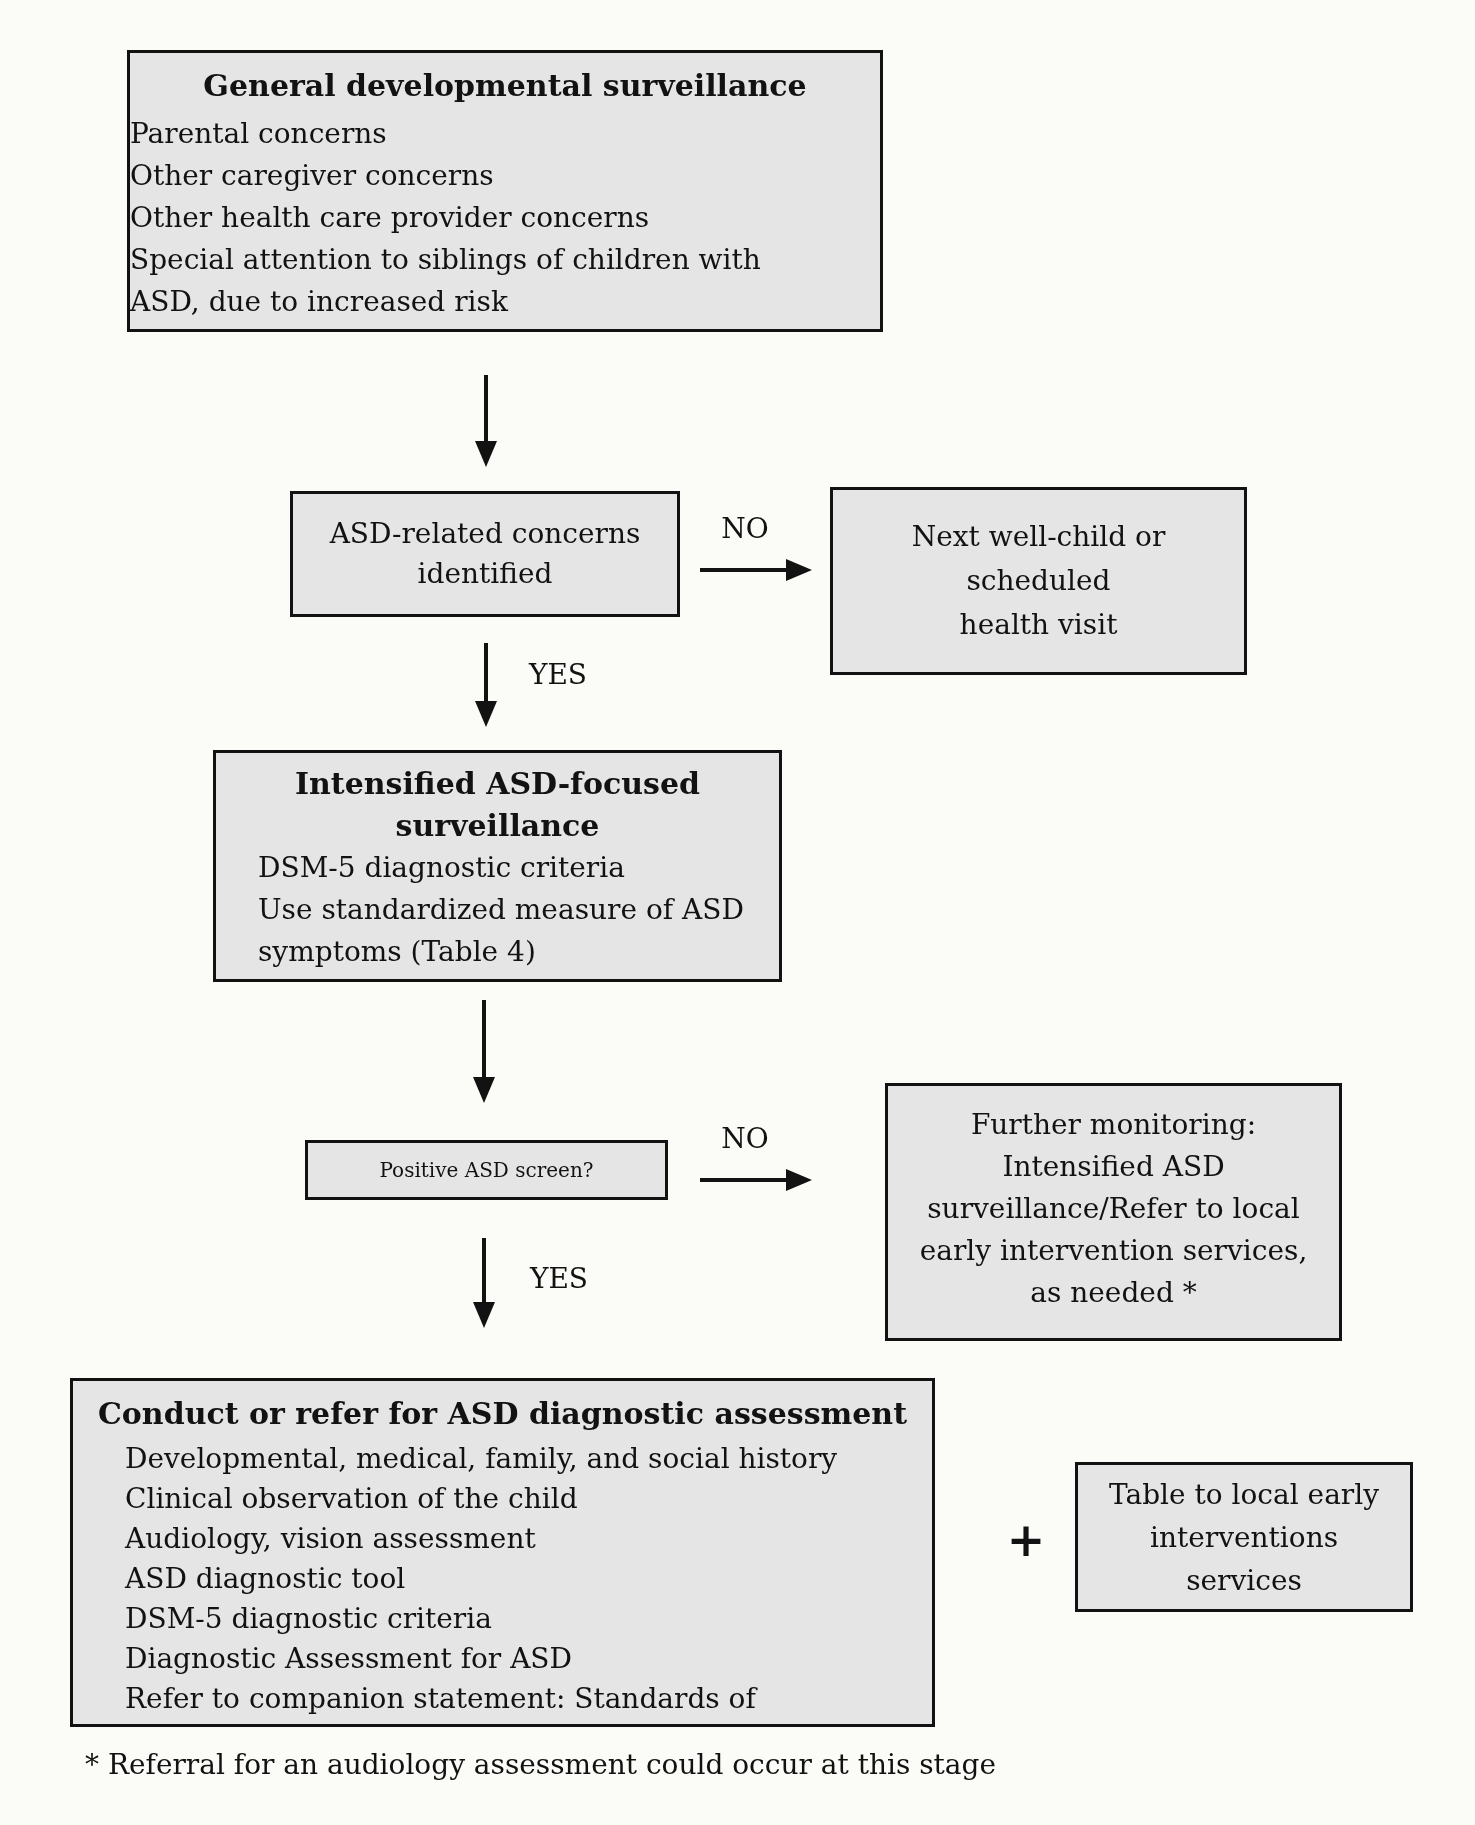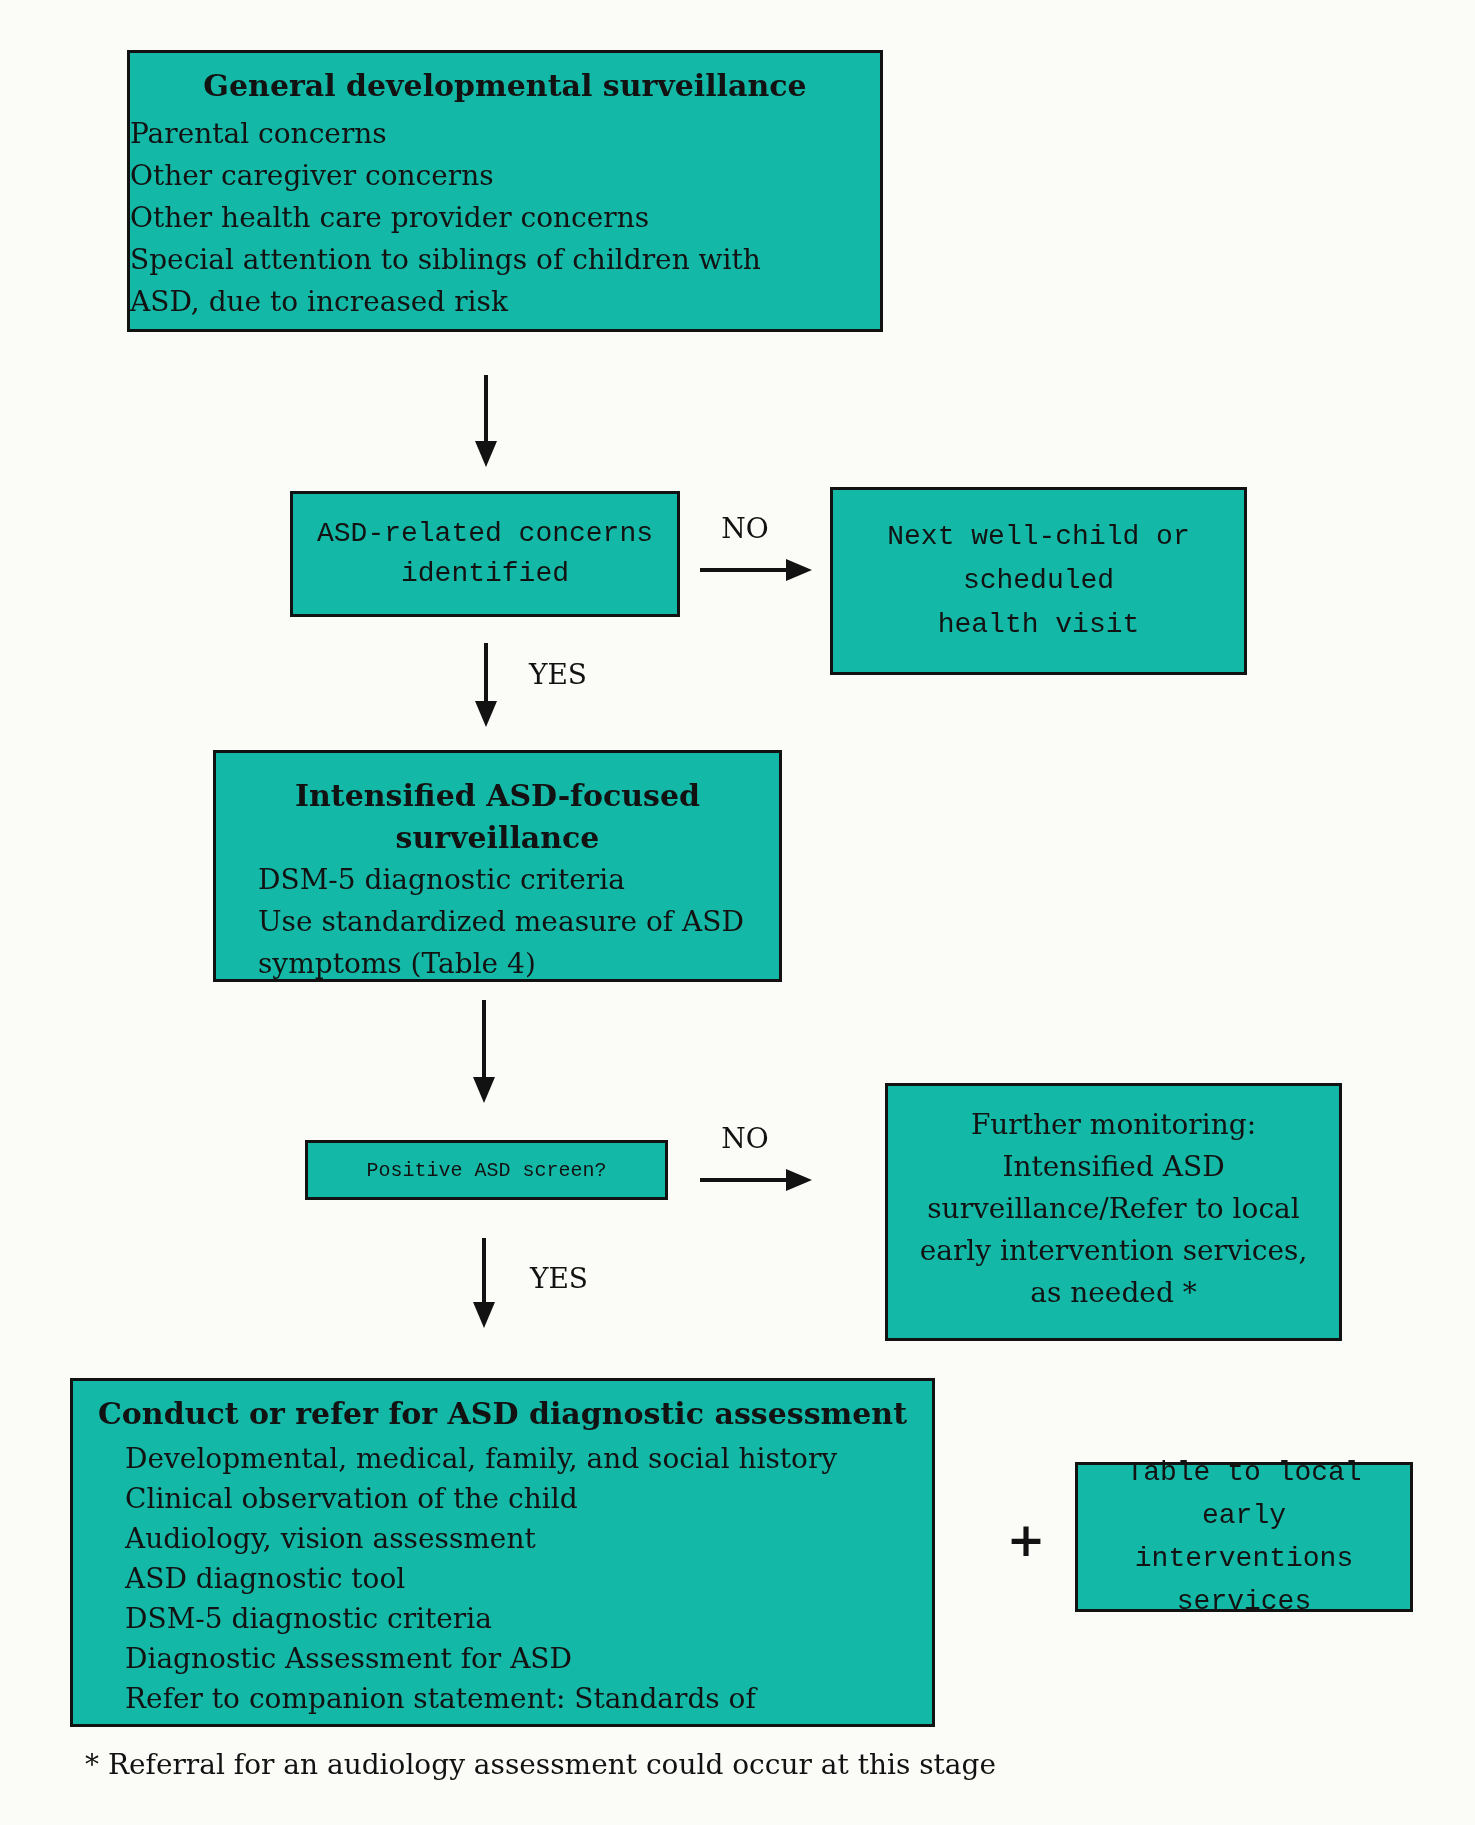--- a/index.html
+++ b/index.html
@@ -13,29 +13,28 @@
     height: 1825px;
     background: #fbfbf8;
     font-family: "DejaVu Serif", "Liberation Serif", serif;
     color: #121212;
     overflow: hidden;
   }
   .box {
     position: absolute;
     border: 3px solid #121212;
     box-sizing: border-box;
-    background: #14b8a6;
+    background: #e5e5e5;
   }
   .flex-center {
     display: flex;
     flex-direction: column;
     align-items: center;
     justify-content: center;
     text-align: center;
-    font-family: Liberation Mono, monospace;
   }
   .bold-title {
     font-weight: bold;
     text-align: center;
     font-size: 30px;
     line-height: 42px;
   }
   .body-line {
     font-size: 28px;
     line-height: 42px;
@@ -77,21 +76,21 @@
   #general-box .bold-title { margin-bottom: 6px; }
   #general-box .body-line { }
 
   
   #concerns-box { left: 290px; top: 491px; width: 390px; height: 126px; font-size: 28px; line-height: 40px; }
 
   
   #next-visit-box { left: 830px; top: 487px; width: 417px; height: 188px; font-size: 28px; line-height: 44px; }
 
   
-  #intensified-box { left: 213px; top: 750px; width: 569px; height: 232px; padding-top: 22px; }
+  #intensified-box { left: 213px; top: 750px; width: 569px; height: 232px; padding-top: 10px; }
   #intensified-box .body-line { padding-left: 42px; }
 
   
   #screen-box { left: 305px; top: 1140px; width: 363px; height: 60px; font-size: 20px; }
 
   
   #further-box { left: 885px; top: 1075px; width: 457px; height: 258px; padding-top: 18px; text-align: center; box-sizing: border-box; margin-top: 8px; }
   #further-box .body-line { white-space: normal; }
 
   

